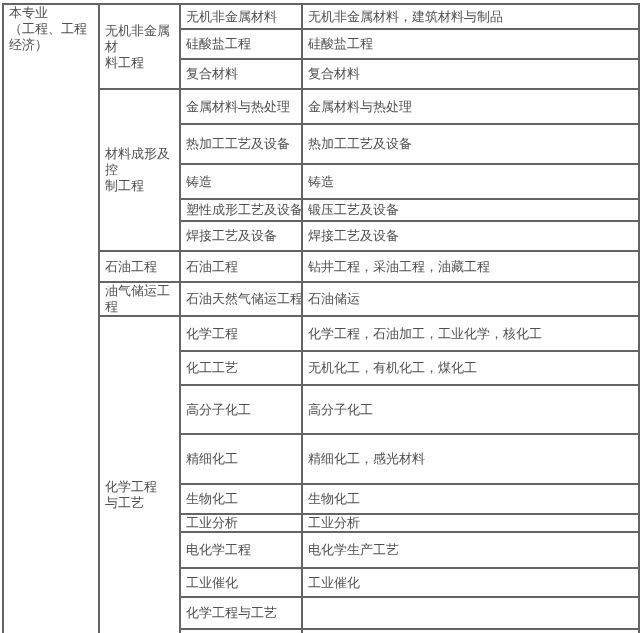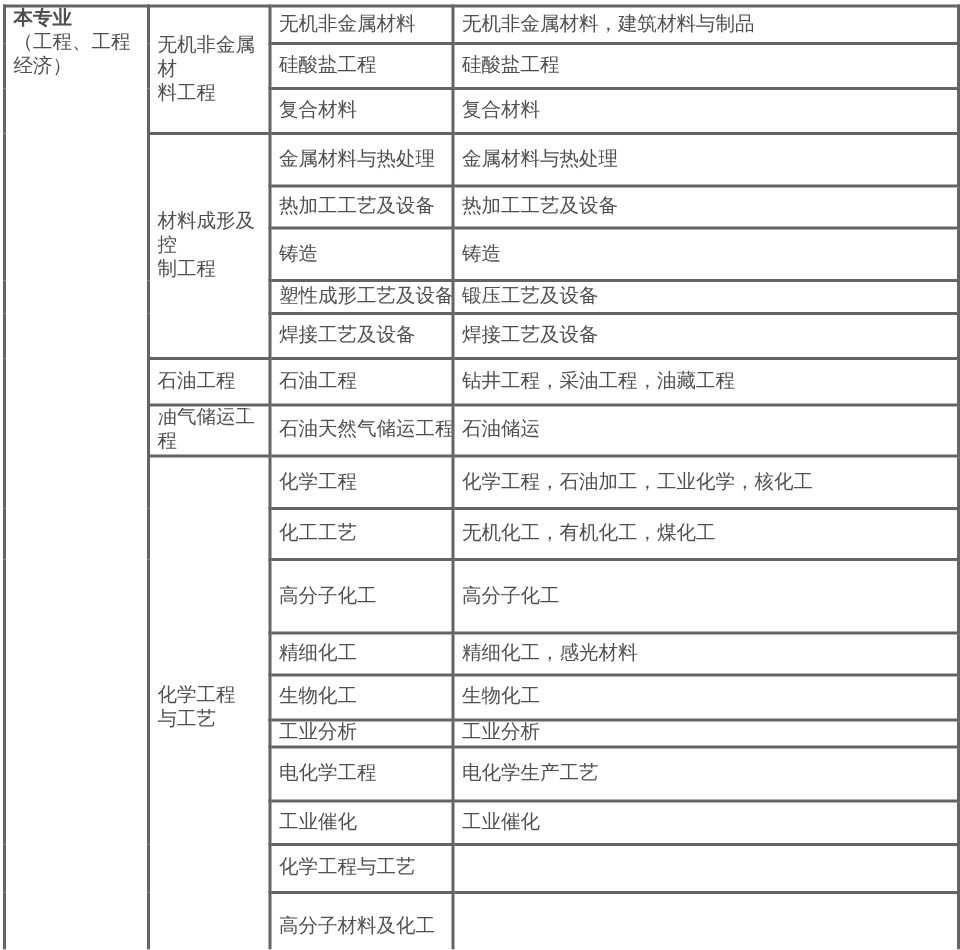--- a/index.html
+++ b/index.html
@@ -39,21 +39,21 @@
     line-height: 16px;
   }
   td.left-header {
     vertical-align: top;
     padding-top: 42px;
     padding-left: 4px;
     font-size: 16px;
     line-height: 32px;
     color: var(--header-text);
   }
-  td.left-header .hl-1 { font-weight: bold; }
+  td.left-header .hl-1 { font-weight: normal; }
   td.category {
     vertical-align: middle;
     line-height: 29px;
     padding-left: 4px;
     border-radius: 26px;
   }
   td.category-chem {
     padding-bottom: 25px;
   }
   td.major-cell, td.equiv-cell {
@@ -94,21 +94,21 @@
         <td class="equiv-cell">复合材料</td>
       </tr>
       <tr style="height:35px">
         <td class="category" rowspan="5">
           <div>材料成形及控</div>
           <div>制工程</div>
         </td>
         <td class="major-cell">金属材料与热处理</td>
         <td class="equiv-cell">金属材料与热处理</td>
       </tr>
-      <tr style="height:28px">
+      <tr style="height:40px">
         <td class="major-cell">热加工工艺及设备</td>
         <td class="equiv-cell">热加工工艺及设备</td>
       </tr>
       <tr style="height:35px">
         <td class="major-cell">铸造</td>
         <td class="equiv-cell">铸造</td>
       </tr>
       <tr style="height:22px">
         <td class="major-cell">塑性成形工艺及设备</td>
         <td class="equiv-cell">锻压工艺及设备</td>
@@ -140,21 +140,21 @@
         <td class="equiv-cell">化学工程，石油加工，工业化学，核化工</td>
       </tr>
       <tr style="height:34px">
         <td class="major-cell">化工工艺</td>
         <td class="equiv-cell">无机化工，有机化工，煤化工</td>
       </tr>
       <tr style="height:49px">
         <td class="major-cell">高分子化工</td>
         <td class="equiv-cell">高分子化工</td>
       </tr>
-      <tr style="height:28px">
+      <tr style="height:50px">
         <td class="major-cell">精细化工</td>
         <td class="equiv-cell">精细化工，感光材料</td>
       </tr>
       <tr style="height:30px">
         <td class="major-cell">生物化工</td>
         <td class="equiv-cell">生物化工</td>
       </tr>
       <tr style="height:18px">
         <td class="major-cell">工业分析</td>
         <td class="equiv-cell">工业分析</td>

